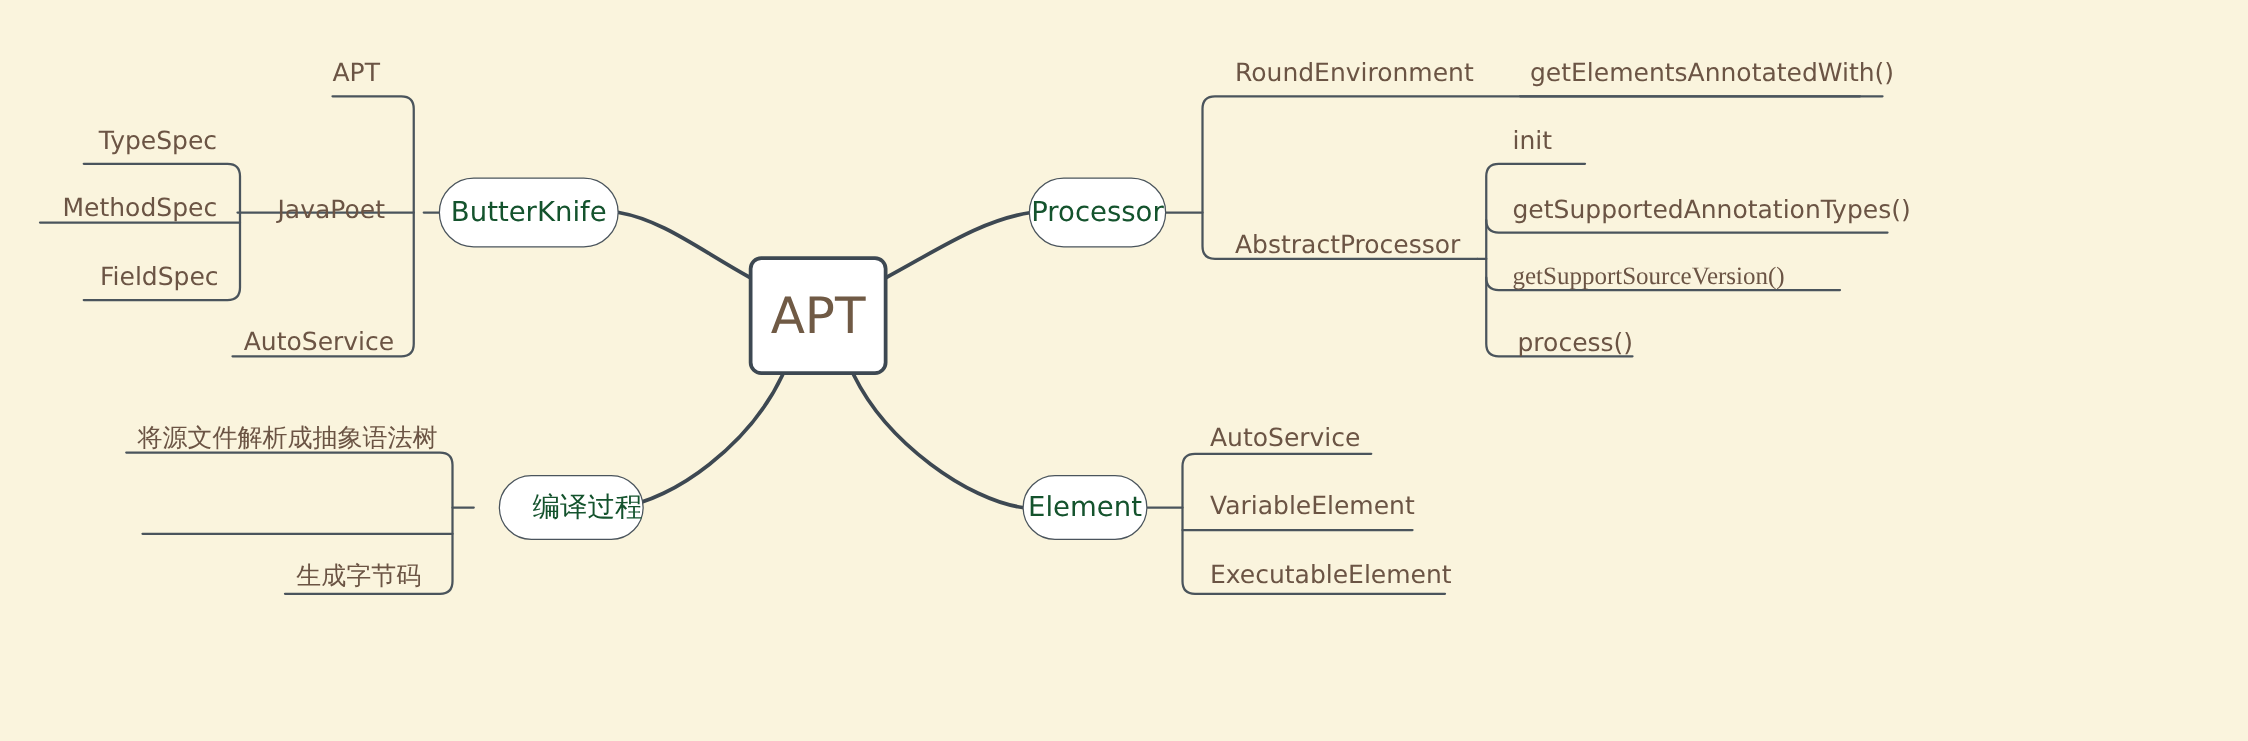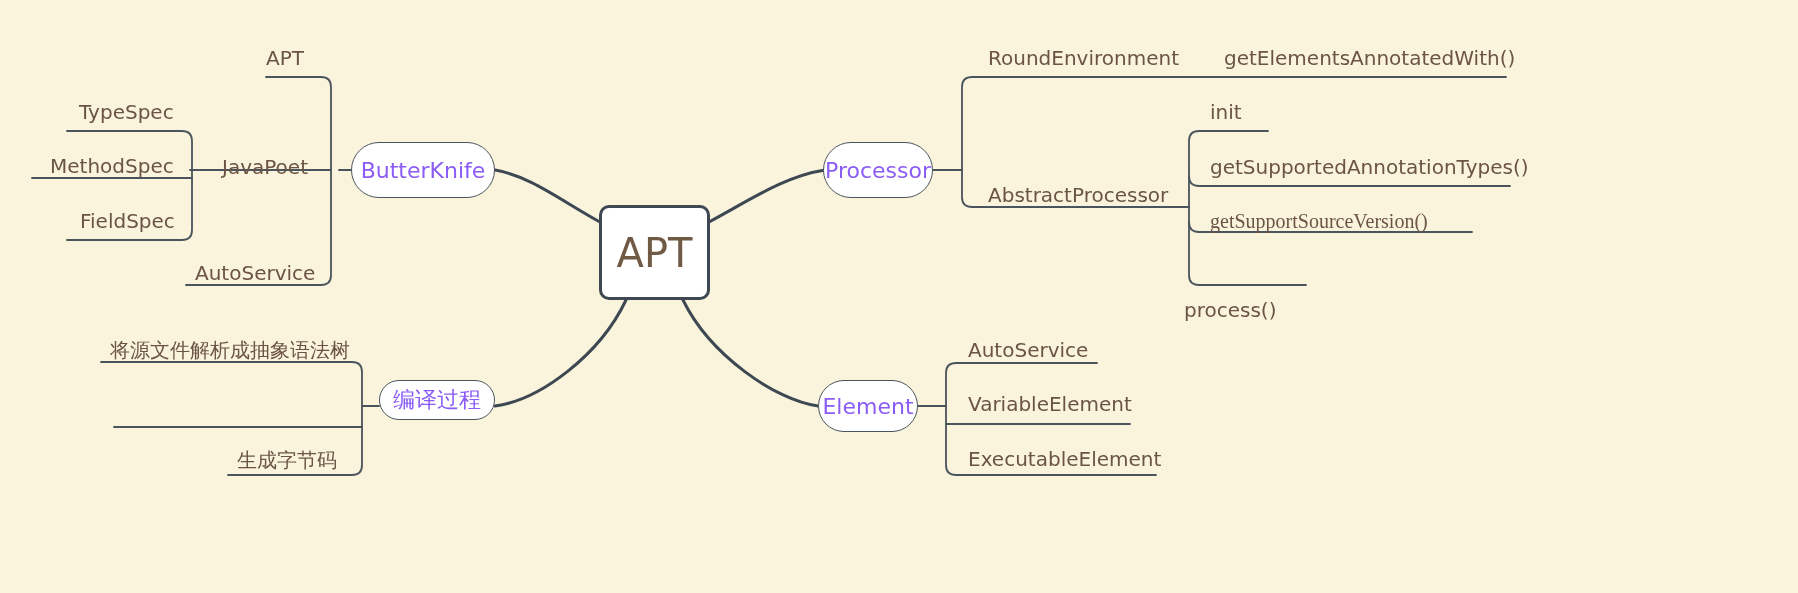--- a/index.html
+++ b/index.html
@@ -22,21 +22,21 @@
     height: 593px;
     pointer-events: none;
   }
   .node {
     position: absolute;
     box-sizing: border-box;
     background: #ffffff;
     display: flex;
     align-items: center;
     justify-content: center;
-    color: #8b5cf6;
+    color: #14532d;
     white-space: nowrap;
   }
   .node.root {
     border: 3px solid #3d4852;
     border-radius: 10px;
     font-size: 40px;
     color: #705a45;
   }
   .node.branch {
     border: 1.6px solid #4a545c;
@@ -106,21 +106,21 @@
   </div>
 
   <div class="node branch" style="left:351px; top:142px; width:144px; height:56px;">
     <span>ButterKnife</span>
   </div>
 
   <div class="node branch" style="left:823px; top:142px; width:110px; height:56px;">
     <span>Processor</span>
   </div>
 
-  <div class="node branch cjk" style="left:379px; top:380px; width:116px; height:40px;">
+  <div class="node branch cjk" style="left:399px; top:380px; width:116px; height:52px;justify-content:flex-end;">
     <span>编译过程</span>
   </div>
 
   <div class="node branch" style="left:818px; top:380px; width:100px; height:52px;">
     <span>Element</span>
   </div>
 
   <div class="leaf" style="left:266px; top:48px;">
     <span>APT</span>
   </div>
@@ -162,21 +162,21 @@
   </div>
 
   <div class="leaf" style="left:1210px; top:157px;">
     <span>getSupportedAnnotationTypes()</span>
   </div>
 
   <div class="leaf" style="left:1210px; top:211px;font-family:Liberation Serif, serif;">
     <span>getSupportSourceVersion()</span>
   </div>
 
-  <div class="leaf" style="left:1184px; top:264px;margin-top:36px;">
+  <div class="leaf" style="left:1214px; top:264px;">
     <span>process()</span>
   </div>
 
   <div class="leaf cjk" style="left:110px; top:340px;">
     <span>将源文件解析成抽象语法树</span>
   </div>
 
 
   <div class="leaf cjk" style="left:237px; top:450px;">
     <span>生成字节码</span>

